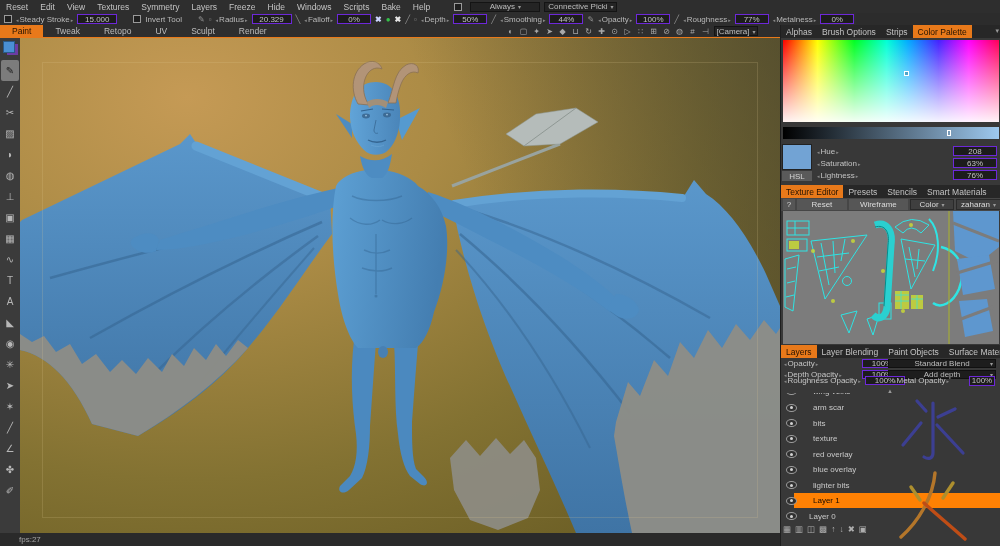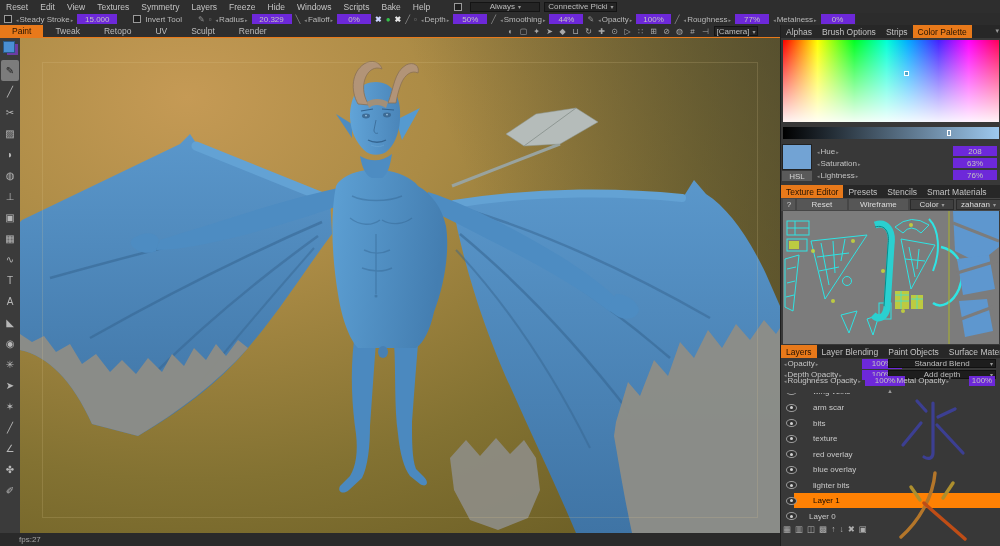--- a/index.html
+++ b/index.html
@@ -14,21 +14,21 @@
   .chk { width:8px; height:8px; border:1px solid #9a9a9a; background:#1f1f1f; display:inline-block; }
   .dd { background:#242424; border:1px solid #141414; height:10px; display:inline-flex;
     align-items:center; justify-content:center; font-size:8px; color:#bdbdbd; padding:0 3px; }
   .dda { font-size:6px; color:#9a9a9a; margin-left:3px; }
 
   
   #toolbar2 { position:absolute; left:0; top:13px; width:856px; height:12px; background:#2e2e2e;
     display:flex; align-items:center; gap:4px; font-size:8px; color:#b9b9b9; padding-left:4px; }
   .lbl::before { content:"◂"; font-size:5px; color:#8a8a8a; margin-right:1px; }
   .lbl::after  { content:"▸"; font-size:5px; color:#8a8a8a; margin-left:1px; }
-  .vbox { background:#1c1c1c; border:5px solid #6d28d9; min-width:40px; height:10px;
+  .vbox { background:#1c1c1c; border:1px solid #6d28d9; min-width:40px; height:10px;
     display:inline-flex; align-items:center; justify-content:center; color:#c2c2c2; font-size:8px; padding:0 2px; }
   .tico { font-size:8px; color:#8f8f8f; }
   .xblue { color:#cdd6ff; font-weight:bold; }
   .gdot  { color:#35c04a; }
   .xwhite{ color:#e8e8e8; font-weight:bold; }
 
   
   #toolbar3 { position:absolute; left:0; top:25px; width:780px; height:13px; background:#2e2e2e;
     border-bottom:1px solid #e8791a; display:flex; align-items:center; font-size:8.5px; }
   #toolbar3 .tab { padding:1px 12px; color:#bdbdbd; height:12px; display:flex; align-items:center; }

